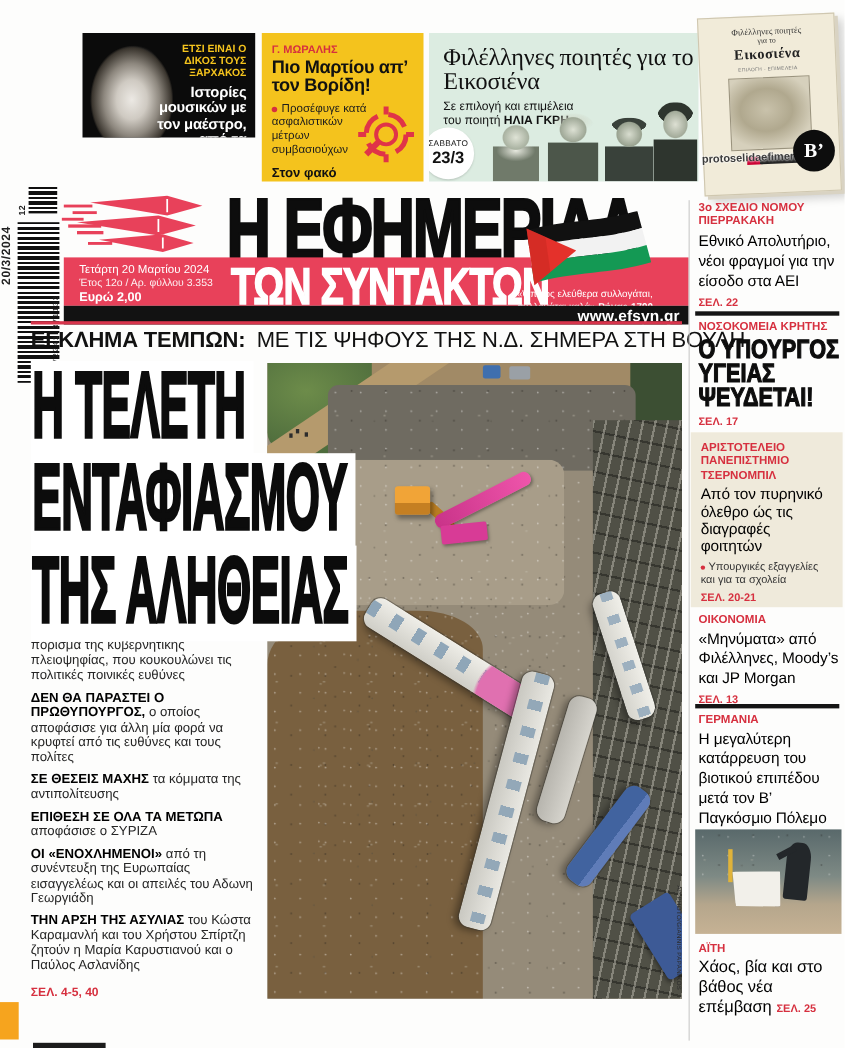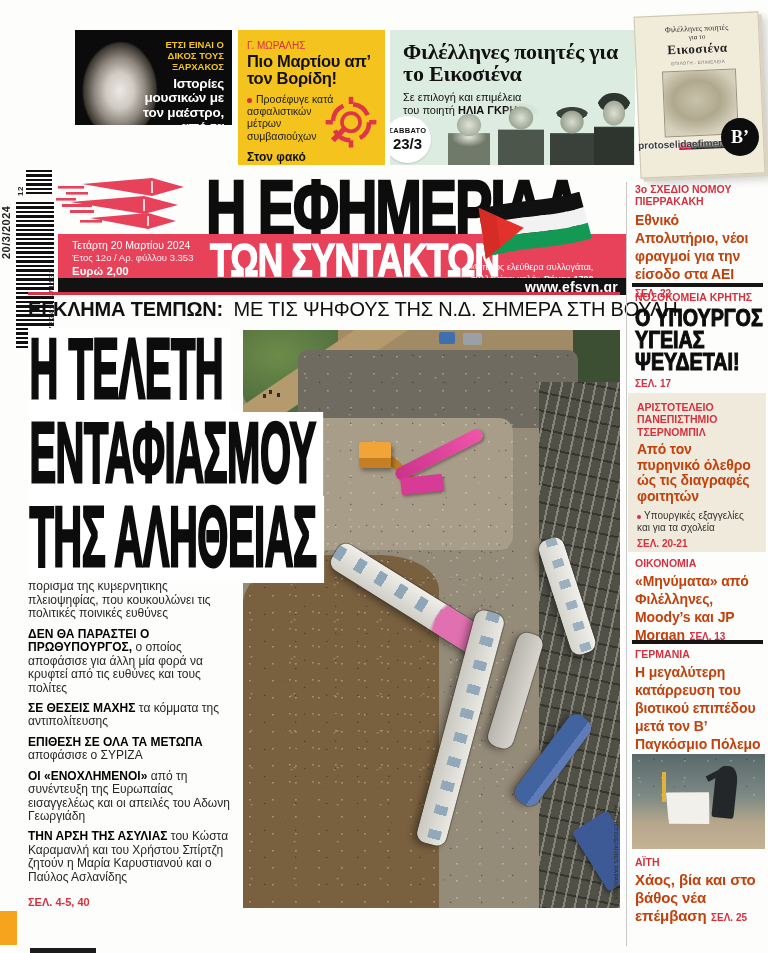--- a/index.html
+++ b/index.html
@@ -19,31 +19,31 @@
   .xar-face{position:absolute;left:-8px;top:6px;width:110px;height:130px;
     background:radial-gradient(ellipse 42% 46% at 48% 42%,#ece9e4 0%,#cfcac2 30%,#8d877e 55%,#3a352e 78%,transparent 82%),
                radial-gradient(ellipse 30% 20% at 50% 18%,#b9b4ab 0%,transparent 70%),
                radial-gradient(ellipse 50% 28% at 46% 88%,#23201b 0%,transparent 75%);}
   .xar-txt{position:absolute;right:8px;top:9px;width:88px;text-align:right;}
   .xar-kick{color:#f4c31d;font-weight:bold;font-size:9.5px;line-height:1.18;}
   .xar-title{color:#fff;font-weight:bold;font-size:13.5px;line-height:1.08;margin-top:4px;letter-spacing:-.2px;}
   .xar-ref{color:#f4c31d;font-weight:bold;font-size:8.5px;margin-top:4px;}
 
   .mor{background:#f4c31d;padding:10px 9px;}
-  .mor-kick{color:#d6303f;font-weight:normal;font-size:10px;}
+  .mor-kick{color:#d6303f;font-weight:bold;font-size:10px;}
   .mor-title{font-weight:800;font-size:16.5px;line-height:1.02;letter-spacing:-.3px;margin-top:2px;}
   .mor-bullet{font-size:10.5px;line-height:1.18;margin-top:6px;width:96px;color:#1d1d1d;}
   .mor-bullet:before{content:"";display:inline-block;width:5px;height:5px;border-radius:50%;background:#d6303f;margin-right:4px;}
   .mor-promo{font-weight:bold;font-size:12px;line-height:1.1;margin-top:9px;width:72px;}
 
   .poe{background:#dcece1;padding:11px 0 0 13px;}
-  .poe-title{font-family:"Liberation Serif",serif;font-weight:bold;font-size:22px;line-height:1.02;letter-spacing:-.2px;}
+  .poe-title{font-family:"Liberation Serif",serif;font-weight:normal;font-size:22px;line-height:1.02;letter-spacing:-.2px;}
   .poe-sub{font-size:11px;margin-top:5px;line-height:1.2;}
   .poe-badge{position:absolute;left:-6px;top:86px;width:47px;height:47px;border-radius:50%;background:#fff;text-align:center;box-shadow:0 1px 2px rgba(0,0,0,.15);}
-  .poe-badge .d1{font-size:7.5px;font-weight:bold;margin-top:10px;letter-spacing:.3px;}
+  .poe-badge .d1{font-size:7.5px;font-weight:normal;margin-top:10px;letter-spacing:.3px;}
   .poe-badge .d2{font-size:15px;font-weight:bold;margin-top:0px;}
   .poet{position:absolute;bottom:0;border-radius:46% 46% 0 0 / 34% 34% 0 0;}
 
   .book{background:#f1ebd9;border:1px solid #cfc7b0;box-shadow:3px 3px 0 #d9d3c3,7px 6px 9px rgba(0,0,0,.18);transform:rotate(-2.5deg);padding:9px 5px 0 5px;text-align:center;}
   .bk-t1{font-family:"Liberation Serif",serif;font-size:8px;color:#333;}
   .bk-t2{font-family:"Liberation Serif",serif;font-size:7px;color:#333;}
   .bk-t3{font-family:"Liberation Serif",serif;font-size:13px;font-weight:bold;letter-spacing:.5px;color:#222;}
   .bk-cred{font-size:4.5px;color:#777;margin-top:3px;letter-spacing:.3px;}
   .bk-img{margin:5px auto 0;width:74px;height:66px;border:1px solid #9a937e;background:radial-gradient(ellipse 60% 55% at 45% 45%,#c9c2ab 0%,#b0a88e 55%,#d6d0bc 100%);}
   .bk-foot{margin:6px auto 0;width:46px;height:7px;background:linear-gradient(90deg,#c03 0 12px,#222 12px 100%);}
@@ -80,21 +80,21 @@
      radial-gradient(2px 2px at 30% 40%,rgba(255,255,255,.55),transparent 60%),
      radial-gradient(2px 2px at 70% 20%,rgba(35,32,28,.6),transparent 60%),
      radial-gradient(3px 2px at 20% 75%,rgba(200,195,180,.5),transparent 60%),
      radial-gradient(2px 2px at 80% 70%,rgba(80,75,65,.55),transparent 60%);
      background-size:23px 17px,31px 27px,43px 37px,53px 47px;}
   .train{border-radius:10px;box-shadow:0 0 0 1px rgba(55,55,50,.45),3px 4px 7px rgba(0,0,0,.35);}
   .cap{writing-mode:vertical-rl;font-size:5.5px;color:#2b2b2b;letter-spacing:.4px;}
 
   
   .sb-kick{color:#d6303f;font-weight:bold;font-size:10.5px;line-height:1.18;}
-  .sb-title{font-weight:bold;font-size:13.5px;line-height:1.12;color:#c2410c;letter-spacing:-.1px;}
+  .sb-title{font-weight:normal;font-size:13.5px;line-height:1.12;color:#000000;letter-spacing:-.1px;}
   .sb-ref{color:#d6303f;font-weight:bold;font-size:10px;white-space:nowrap;}
   .sb-rule{background:#151515;}
   .sb-big{font-weight:bold;font-size:24px;line-height:22px;color:#0d0d0d;-webkit-text-stroke:1.1px #0d0d0d;white-space:nowrap;transform:scaleX(.82);transform-origin:left top;}
   .sb-bullet{font-size:10px;line-height:1.2;color:#333;}
   .sb-bullet:before{content:"";display:inline-block;width:4px;height:4px;border-radius:50%;background:#d6303f;margin-right:3px;}
   .cream{background:#efeadb;}
   .marker{background:#f6a41e;}
 </style>
 </head>
 <body>

